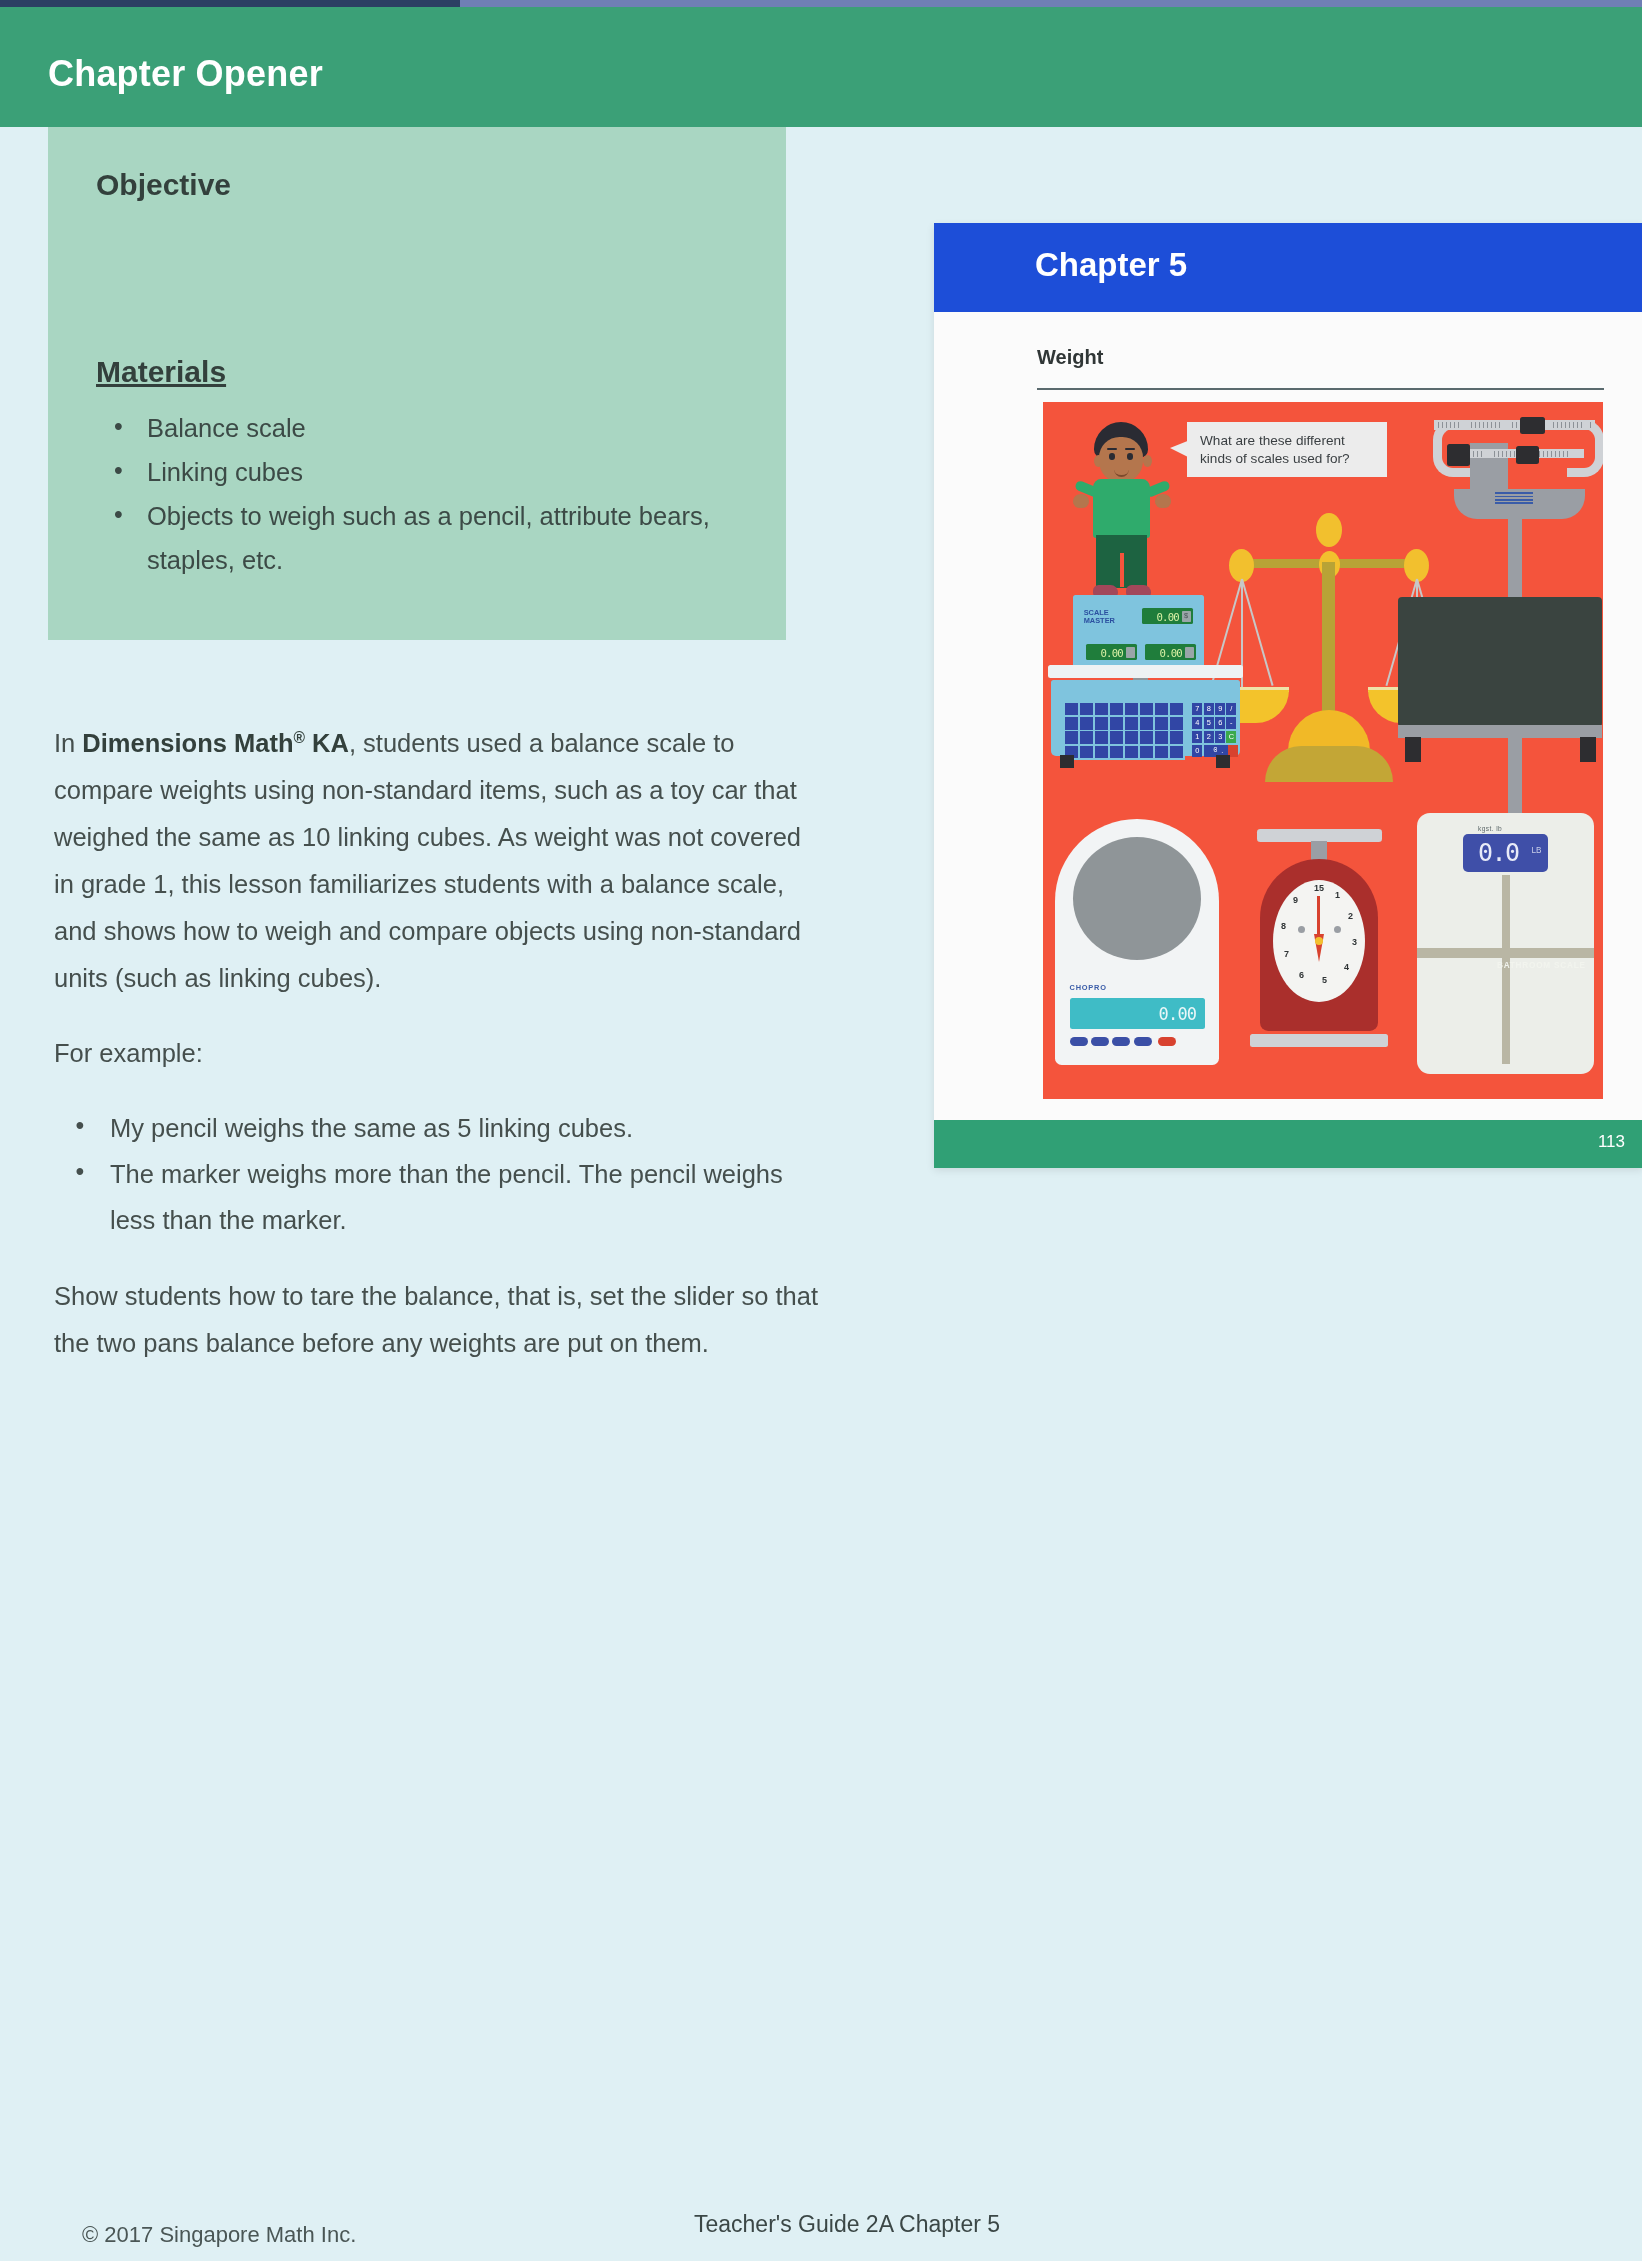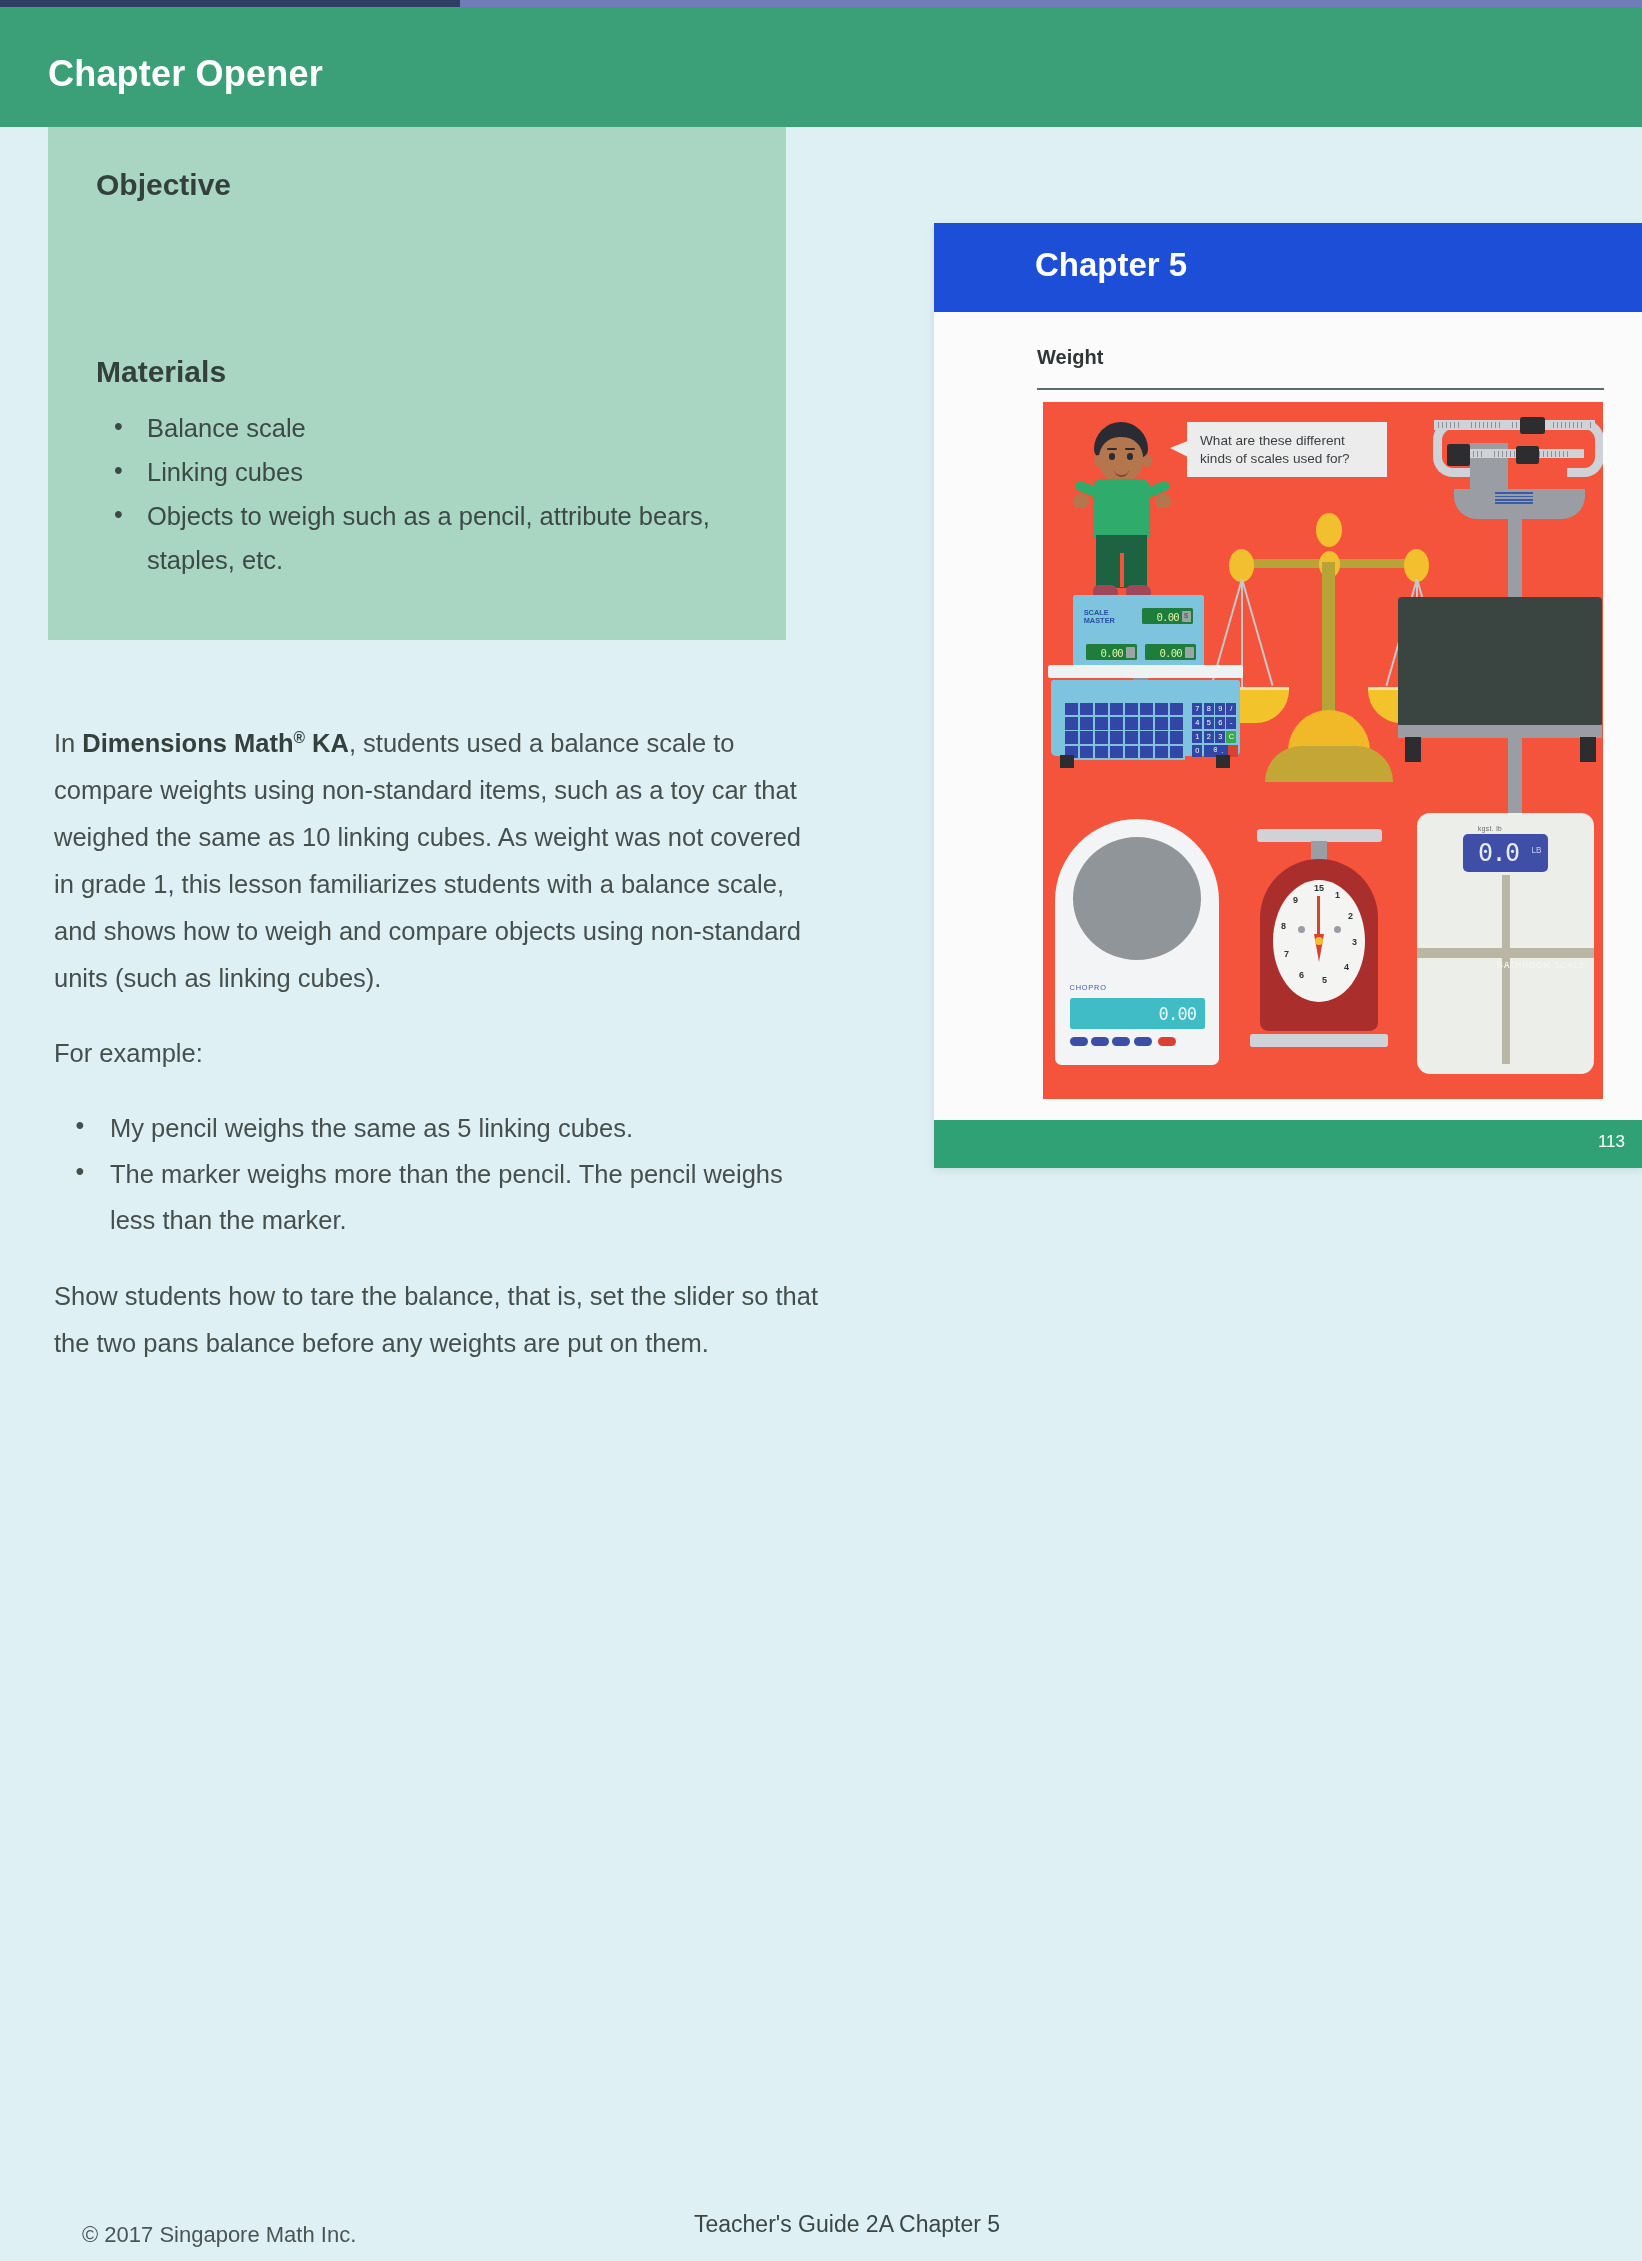--- a/index.html
+++ b/index.html
@@ -58,21 +58,21 @@
   .info-card h2 {
     margin: 0;
     font-size: 30px;
     font-weight: bold;
     color: #33403c;
   }
   .card-heading-objective {
     position: absolute; left: 48px; top: 41px;
   }
   .card-heading-materials {
-    position: absolute; left: 48px; top: 228px;
+    position: absolute; left: 48px; top: 228px; text-decoration: underline;
   }
   .bullet-list {
     position: absolute;
     margin: 0;
     padding: 0;
     list-style: none;
   }
   .bullet-list li {
     position: relative;
     padding-left: 51px;
@@ -337,21 +337,21 @@
   .mkt-key.green { background: #3aa94b; }
   .mkt-key.red { background: #d8422f; }
   .mkt-foot { position: absolute; top: 90px; width: 14px; height: 13px; background: #2d2d30; }
 
   
   .lab { position: absolute; left: 11.5px; top: 417px; width: 164px; height: 246px;
          background: #f2f4f5; border-radius: 82px 82px 6.6px 6.6px; }
   .lab-plate { position: absolute; left: 18px; top: 18px; width: 128px; height: 123px;
                background: #8f9598; border-radius: 50%; }
   .lab-brand { position: absolute; left: 15px; top: 164px;
-               font-size: 7.4px; color: #3a5ca8; letter-spacing: 0.8px; }
+               font-size: 7.4px; color: #3a5ca8; letter-spacing: 0.8px; font-weight: bold; }
   .lab-disp { position: absolute; left: 15px; top: 179px; width: 135px; height: 31px;
               background: #3fbcc6; border-radius: 2.5px; }
   .lab-disp .num { position: absolute; right: 8.2px; top: 5.7px;
                    font-family: "DejaVu Sans Mono", monospace;
                    font-size: 17px; color: #eaf7f8; letter-spacing: -0.8px; }
   .lab-btn { position: absolute; top: 218px; width: 18px; height: 9px;
              background: #3b4fa6; border-radius: 5px; }
   .lab-btn.red { background: #d8422f; }
 
   

